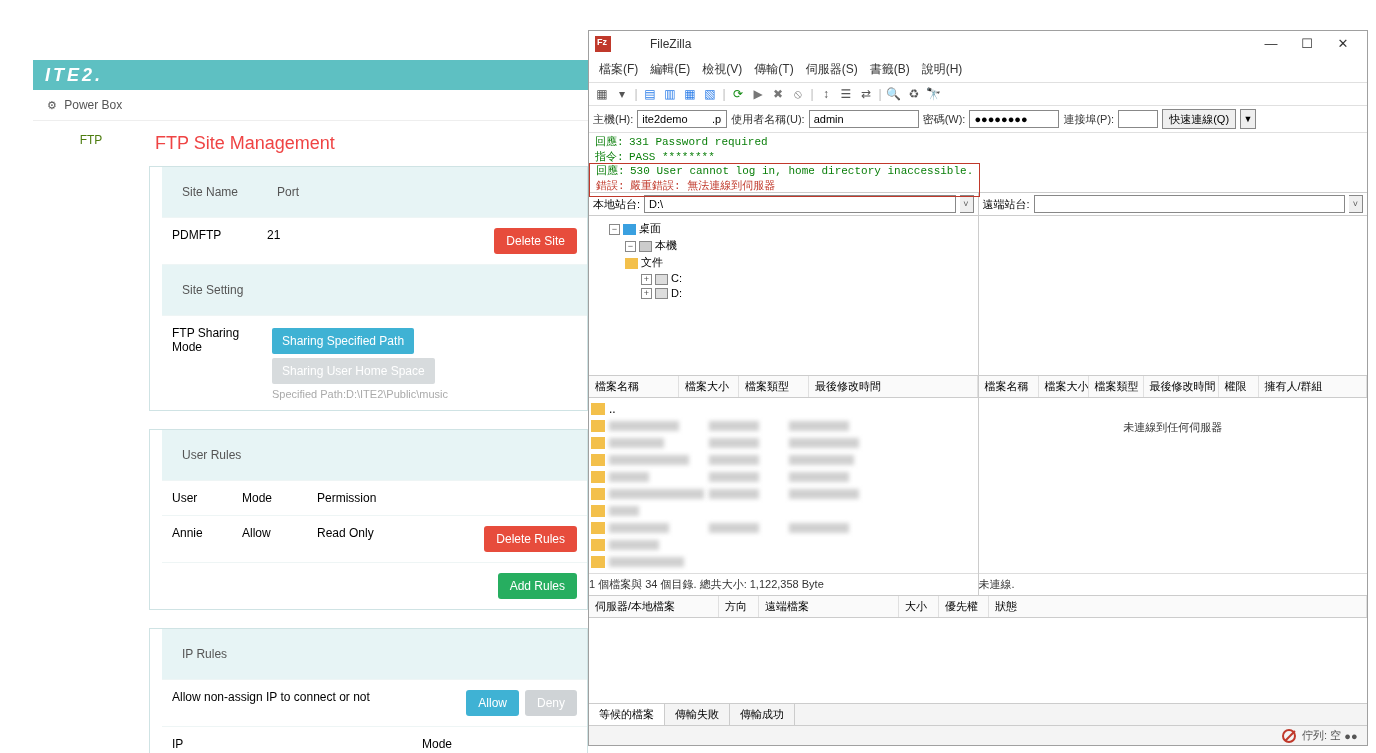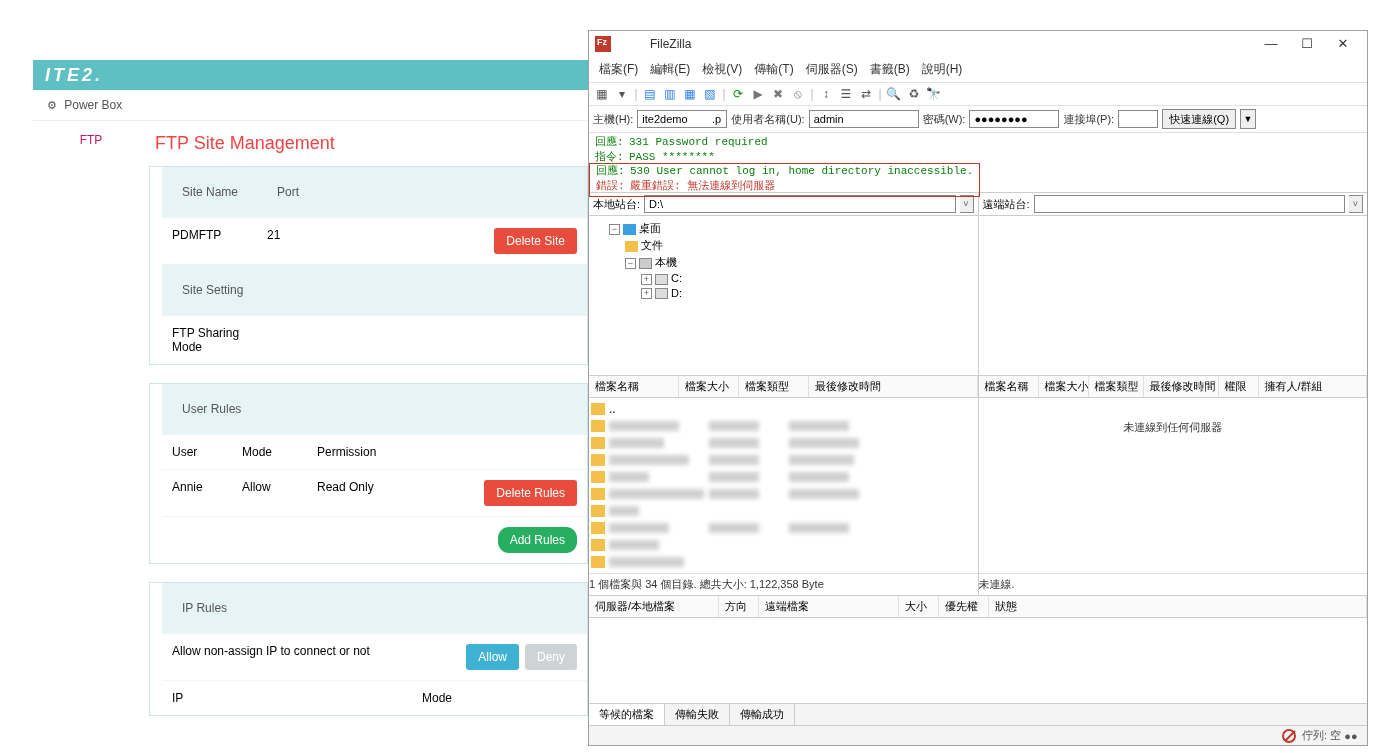--- a/index.html
+++ b/index.html
@@ -5,38 +5,38 @@
 * { box-sizing: border-box; margin: 0; padding: 0; }
 body { font-family: "Segoe UI", Arial, sans-serif; font-size: 12px; background: #fff; width: 1376px; height: 753px; overflow: hidden; position: relative; }
 
 
 .webapp { position: absolute; left: 33px; top: 60px; width: 555px; }
 .brand-bar { background: #5ec0c2; height: 30px; display: flex; align-items: center; padding: 0 12px; color: #fff; font-weight: 700; font-size: 18px; letter-spacing: 3px; font-style: italic;}
 .crumb { padding: 8px 14px; color: #555; font-size: 12px; border-bottom: 1px solid #eee; }
 .crumb .gear { font-size: 11px; margin-right: 4px; }
 .layout2 { display: flex; }
 .sidenav { width: 130px; }
-.sidenav .item { padding: 12px 8px; text-align: center; color: #be185d; font-size: 12px; }
+.sidenav .item { padding: 12px 8px; text-align: center; color: #4d7c0f; font-size: 12px; }
 .main { flex: 1; padding: 8px 0 0 0; }
 .page-title { font-size: 18px; color: #ef4444; margin: 4px 0 12px 6px; font-weight: 500;}
 
 .panel { border: 1px solid #cfe3e4; margin: 0 0 18px 0; }
 .panel .sec-head { background: #e7f4f5; padding: 8px 10px; color: #555; border-bottom: 1px solid #cfe3e4; }
 .panel .row { display: flex; border-bottom: 1px solid #eef5f5; margin-left: 12px; }
 .panel .row:last-child { border-bottom: none; }
 .panel .cell { padding: 10px 10px; }
 .cell.cA { width: 95px; }
 .cell.cB { width: 90px; }
 .cell.cC { flex: 1; }
 .cell.cR { width: 125px; display: flex; justify-content: flex-end; gap: 6px; }
 .hdr { font-weight: 400; color: #555; }
 
 .btn { display: inline-block; padding: 6px 12px; border-radius: 3px; font-size: 12px; color: #fff; border: none; cursor: pointer; }
 .btn-red { background: #e74c3c; }
-.btn-green { background: #27ae60; border-radius: 11px; }
+.btn-green { background: #27ae60; }
 .btn-teal { background: #3fb2d4; }
 .btn-grey { background: #cfd3d6; }
 .pill { display: inline-block; padding: 6px 10px; color: #fff; border-radius: 2px; font-size: 12px; margin: 2px 0; }
 .pill-teal { background: #3fb2d4; }
 .pill-grey { background: #d7dbdd; }
 .specpath { font-size: 11px; color: #aaa; margin-top: 2px;}
 
 
 .fz { position: absolute; left: 588px; top: 30px; width: 780px; height: 716px; border: 1px solid #a0a0a0; background: #fff; display: flex; flex-direction: column; font-size: 12px; }
 .fz-titlebar { display: flex; align-items: center; padding: 4px 6px; height: 26px; }
@@ -142,20 +142,25 @@
           <div class="cell cC"></div>
           <div class="cell cR">
             <button class="btn btn-red">Delete Site</button>
           </div>
         </div>
         <div class="row sec-head">
           <div class="cell" style="flex:1">Site Setting</div>
         </div>
         <div class="row">
           <div class="cell cA" style="width:100px">FTP Sharing Mode</div>
+          <div class="cell cC">
+            <span class="pill pill-teal">Sharing Specified Path</span><br>
+            <span class="pill pill-grey">Sharing User Home Space</span>
+            <div class="specpath">Specified Path:D:\ITE2\Public\music</div>
+          </div>
           <div class="cell cR"></div>
         </div>
       </div>
 
       <div class="panel">
         <div class="row sec-head">
             <div class="cell" style="flex:1">User Rules</div>
           </div>
         <div class="row">
           <div class="cell" style="width:70px">User</div>
@@ -268,22 +273,22 @@
     </div>
     <div class="half">
       <label>遠端站台:</label>
       <input value="" style="">
       <span class="drop-caret">˅</span>
     </div>
   </div>
   <div class="fz-trees">
     <div class="half">
       <div class="tree-node"><span class="exp">−</span><span class="ficon desktop"></span><span>桌面</span></div>
+      <div class="tree-node ind1"><span class="exp">−</span><span class="ficon pc"></span><span>本機</span></div>
       <div class="tree-node ind1"><span class="ficon folder"></span><span>文件</span></div>
-      <div class="tree-node ind1"><span class="exp">−</span><span class="ficon pc"></span><span>本機</span></div>
       <div class="tree-node ind2"><span class="exp">+</span><span class="ficon drive"></span><span>C:</span></div>
       <div class="tree-node ind2"><span class="exp">+</span><span class="ficon drive"></span><span>D:</span></div>
     </div>
     <div class="half"></div>
   </div>
   <div class="fz-lists">
     <div class="half">
       <div class="listhdr">
         <div class="col" style="width:90px">檔案名稱</div>
         <div class="col" style="width:60px">檔案大小</div>

